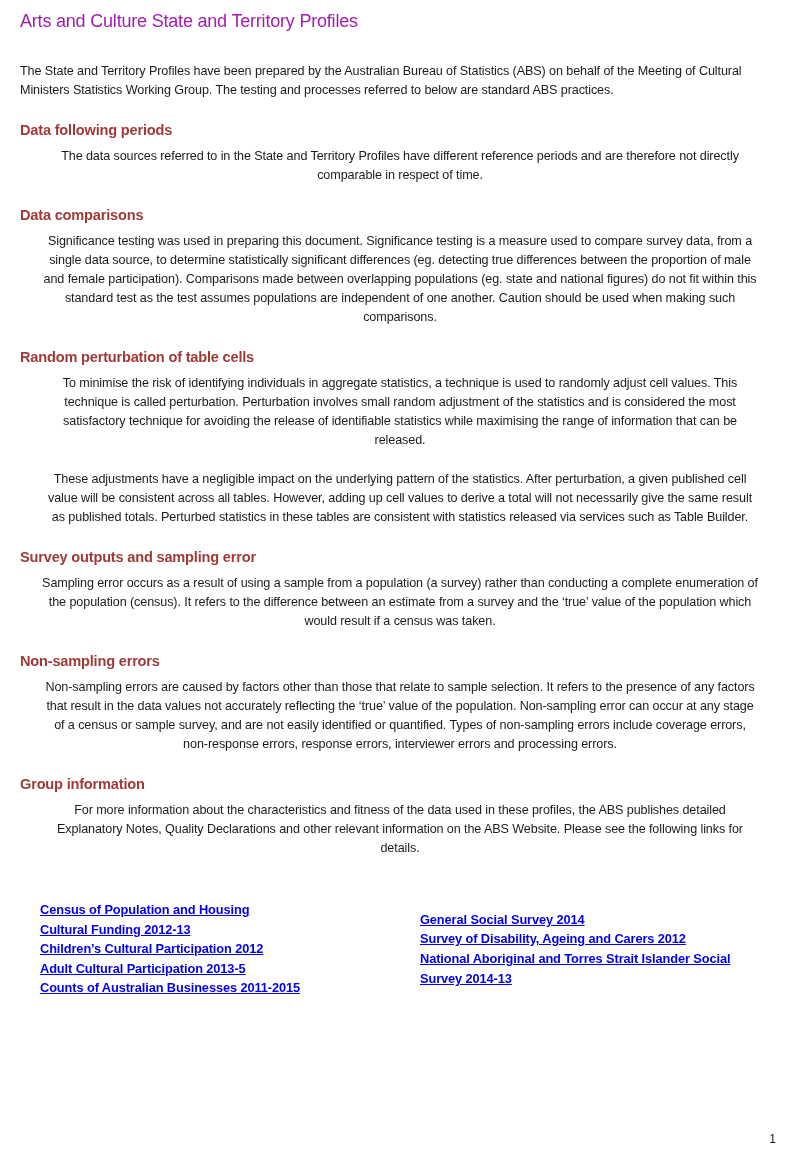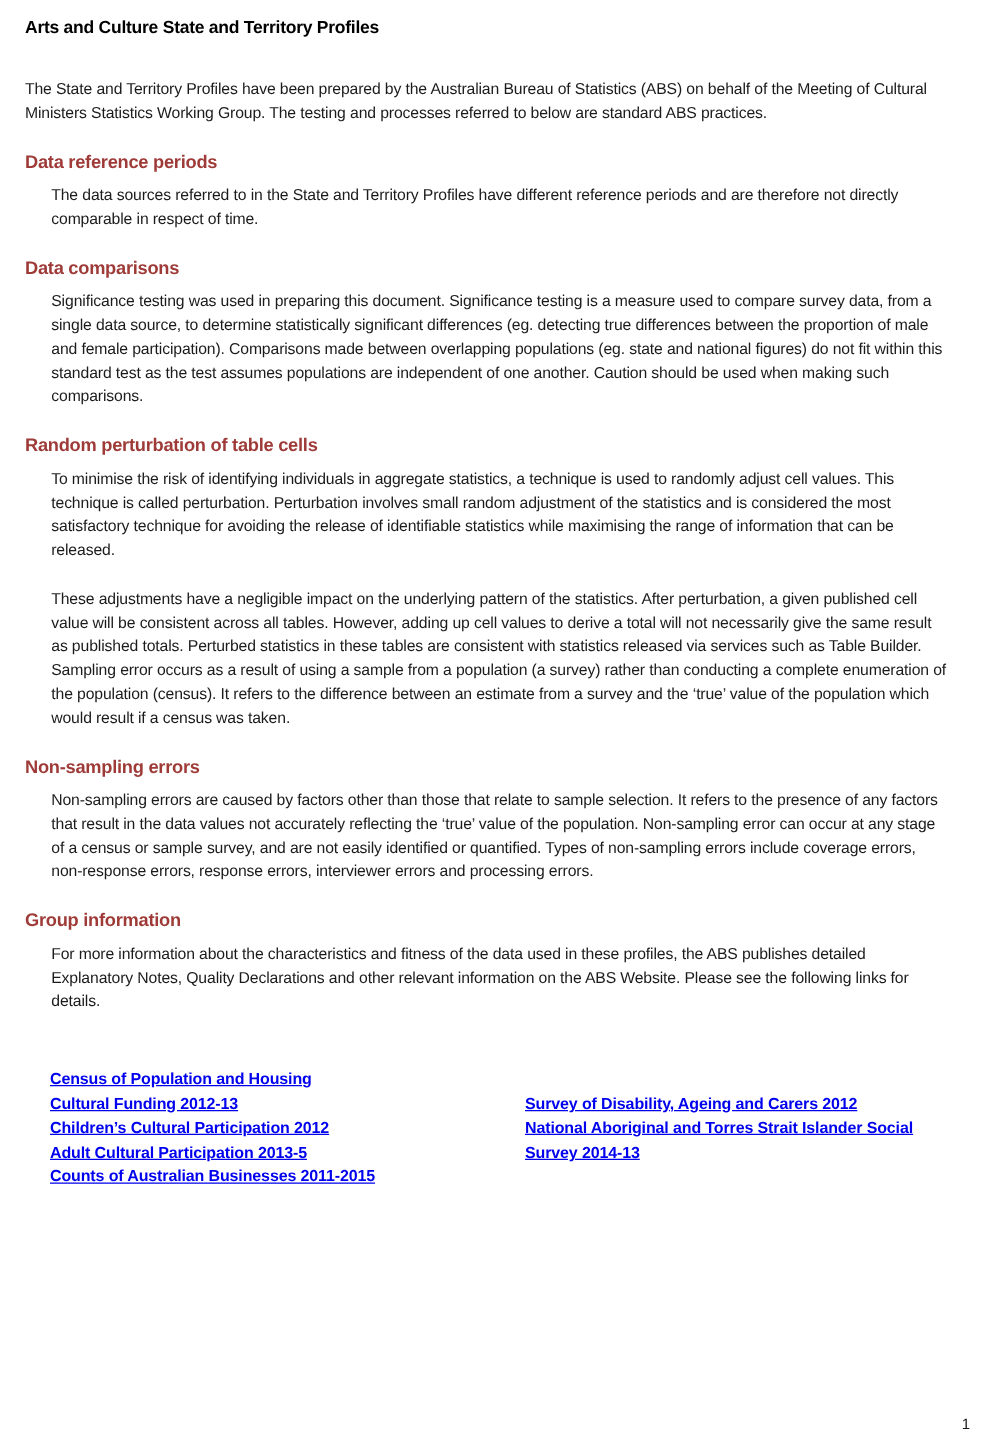--- a/index.html
+++ b/index.html
@@ -10,24 +10,24 @@
     background: #ffffff;
     font-family: "Liberation Sans", sans-serif;
     color: #1b1b1b;
     overflow: hidden;
     position: relative;
   }
   .doc {
     padding: 10px 25px 0 20px;
   }
   .title {
-    font-size: 14px;
+    font-size: 18px;
     line-height: 22px;
-    font-weight: bold;
-    color: #000000;
+    font-weight: normal;
+    color: #a21caf;
     margin: 0;
     letter-spacing: -0.2px;
   }
   .title + .title { margin-top: 16px; }
   .intro {
     margin: 30px 0 16px 0;
     font-size: 12.6px;
     line-height: 19px;
     letter-spacing: -0.1px;
   }
@@ -38,20 +38,21 @@
     color: #9e3b38;
     margin: 21px 0 8px 0;
     letter-spacing: -0.2px;
   }
   .section p {
     margin: 0 16px 0 21px;
     font-size: 12.6px;
     line-height: 19px;
     letter-spacing: -0.1px;
     max-width: 734px;
+    text-align: center;
   }
   .section p + p { margin-top: 20px; }
   .links-grid {
     margin: 42px 0 0 20px;
     display: flex;
     align-items: center;
   }
   .links-col { width: 380px; }
   .links-col.right { width: 340px; }
   .link-row { line-height: 19.6px; font-size: 12.8px; }
@@ -73,36 +74,37 @@
 </head>
 <body>
 
 <div class="doc">
 
   <h1 class="title">Arts and Culture State and Territory Profiles</h1>
 
   <p class="intro">The State and Territory Profiles have been prepared by the Australian Bureau of Statistics (ABS) on behalf of the Meeting of Cultural Ministers Statistics Working Group. The testing and processes referred to below are standard ABS practices.</p>
 
   <div class="section">
-    <h2 class="section-heading">Data reference periods</h2>
+    <h2 class="section-heading">Data following periods</h2>
     <p>The data sources referred to in the State and Territory Profiles have different reference periods and are therefore not directly comparable in respect of time.</p>
   </div>
 
   <div class="section">
     <h2 class="section-heading">Data comparisons</h2>
     <p>Significance testing was used in preparing this document. Significance testing is a measure used to compare survey data, from a single data source, to determine statistically significant differences (eg. detecting true differences between the proportion of male and female participation). Comparisons made between overlapping populations (eg. state and national figures) do not fit within this standard test as the test assumes populations are independent of one another. Caution should be used when making such comparisons.</p>
   </div>
 
   <div class="section">
     <h2 class="section-heading">Random perturbation of table cells</h2>
     <p>To minimise the risk of identifying individuals in aggregate statistics, a technique is used to randomly adjust cell values. This technique is called perturbation. Perturbation involves small random adjustment of the statistics and is considered the most satisfactory technique for avoiding the release of identifiable statistics while maximising the range of information that can be released.</p>
     <p>These adjustments have a negligible impact on the underlying pattern of the statistics. After perturbation, a given published cell value will be consistent across all tables. However, adding up cell values to derive a total will not necessarily give the same result as published totals. Perturbed statistics in these tables are consistent with statistics released via services such as Table Builder.</p>
   </div>
 
   <div class="section">
+    <h2 class="section-heading">Survey outputs and sampling error</h2>
     <p>Sampling error occurs as a result of using a sample from a population (a survey) rather than conducting a complete enumeration of the population (census). It refers to the difference between an estimate from a survey and the ‘true’ value of the population which would result if a census was taken.</p>
   </div>
 
   <div class="section">
     <h2 class="section-heading">Non-sampling errors</h2>
     <p>Non-sampling errors are caused by factors other than those that relate to sample selection. It refers to the presence of any factors that result in the data values not accurately reflecting the ‘true’ value of the population. Non-sampling error can occur at any stage of a census or sample survey, and are not easily identified or quantified. Types of non-sampling errors include coverage errors, non-response errors, response errors, interviewer errors and processing errors.</p>
   </div>
 
   <div class="section">
     <h2 class="section-heading">Group information</h2>
@@ -111,20 +113,21 @@
 
   <div class="links-grid">
     <div class="links-col left">
       <div class="link-row"><a>Census of Population and Housing</a></div>
       <div class="link-row"><a>Cultural Funding 2012-13</a></div>
       <div class="link-row"><a>Children’s Cultural Participation 2012</a></div>
       <div class="link-row"><a>Adult Cultural Participation 2013-5</a></div>
       <div class="link-row"><a>Counts of Australian Businesses 2011-2015</a></div>
     </div>
     <div class="links-col right">
+      <div class="link-row"><a>General Social Survey 2014</a></div>
       <div class="link-row"><a>Survey of Disability, Ageing and Carers 2012</a></div>
       <div class="link-row"><a>National Aboriginal and Torres Strait Islander Social Survey 2014-13</a></div>
     </div>
   </div>
 
 </div>
 
 <div class="page-number">1</div>
 
 </body></html>

